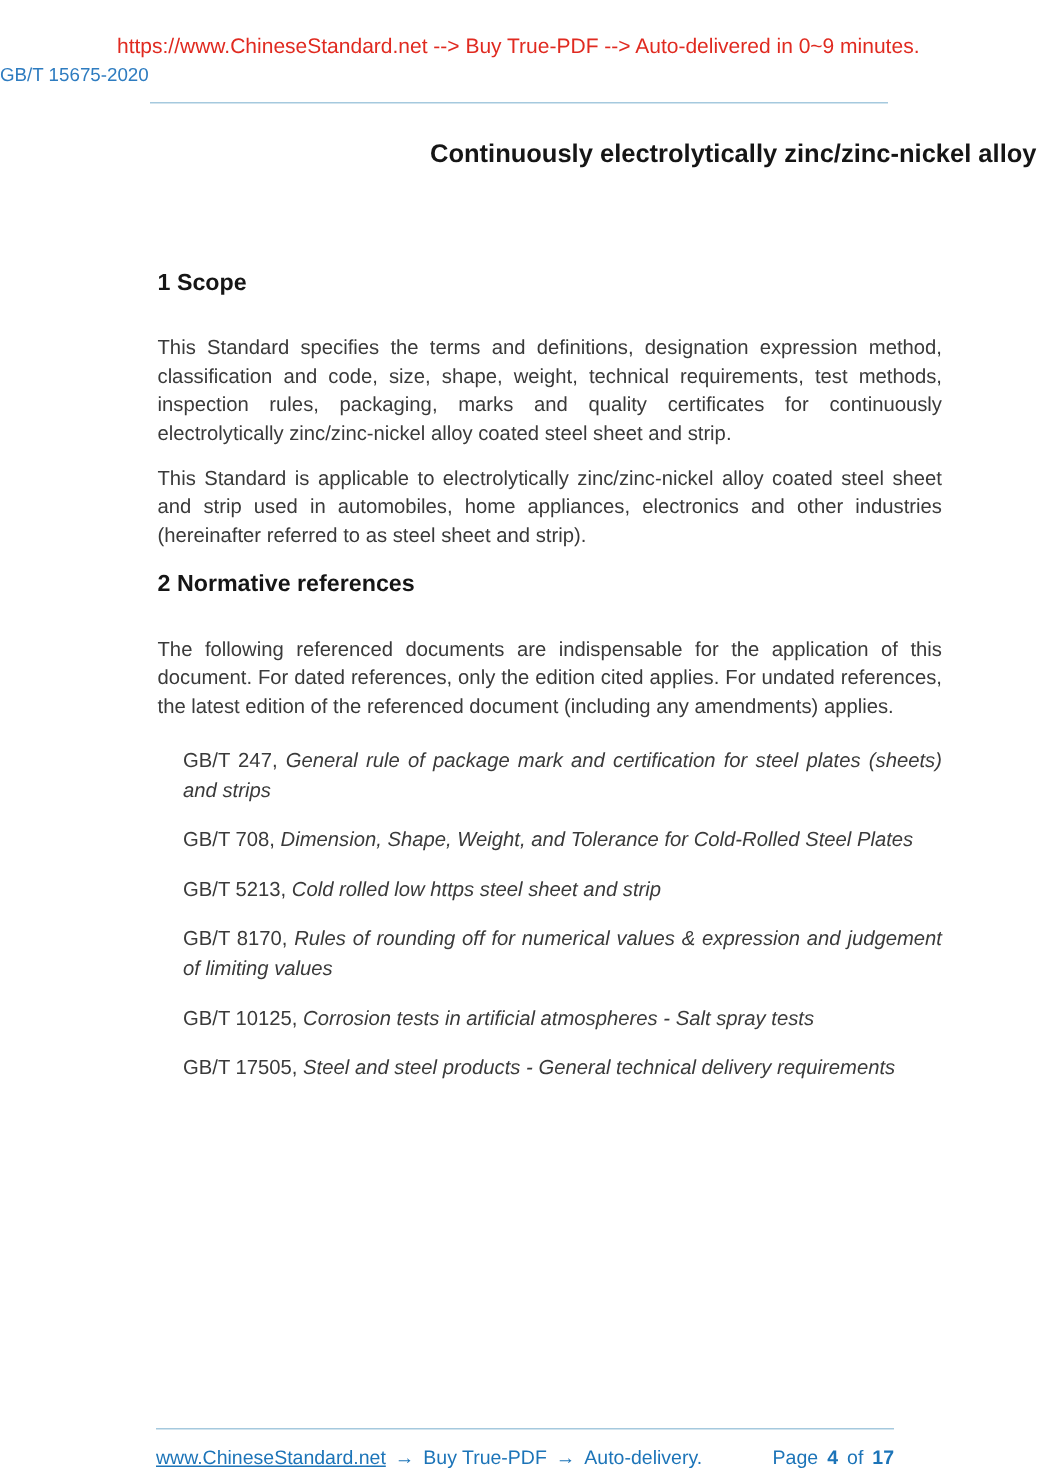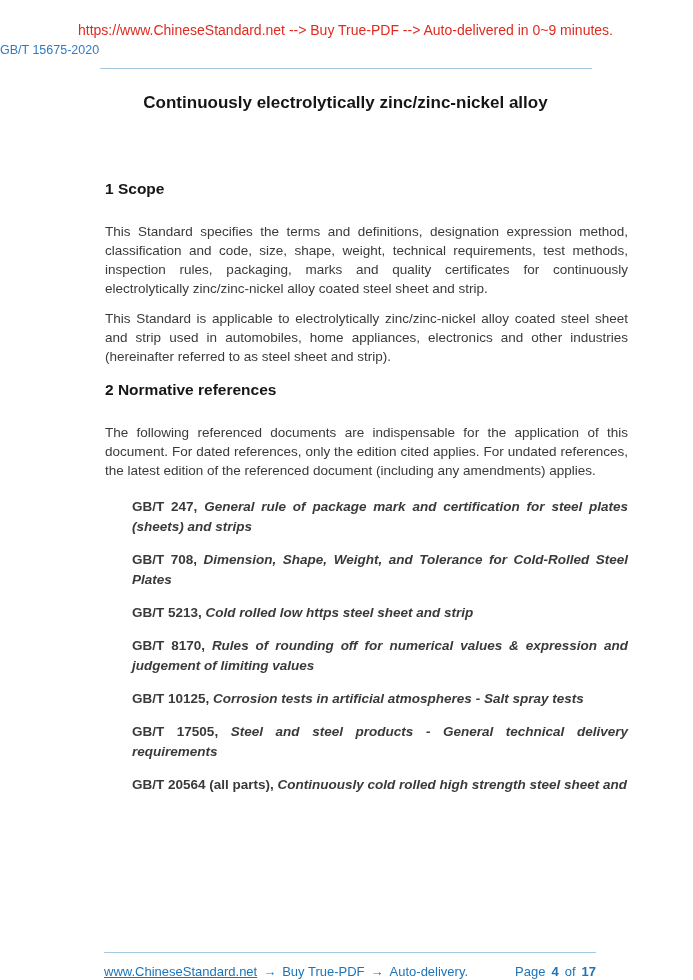--- a/index.html
+++ b/index.html
@@ -42,46 +42,45 @@
     border-top: 1px solid var(--divider-blue);
     height: 0;
   }
   .doc-title { margin: 0; text-align: center; color: var(--heading-text); }
   .doc-title .t-line {
     font-size: 17px;
     font-weight: bold;
     line-height: 22px;
     margin: 0;
   }
-  .doc-title .t-line1 { margin-top: 23px; }
+  .doc-title .t-line1 { margin-top: 23px; text-align: right; }
   .doc-title .t-line2 { margin-top: 13px; }
   .content {
     padding: 0 63px 0 105px;
     color: var(--body-text);
   }
   .sec-heading {
     margin: 65px 0 23px 0;
     font-size: 15.5px;
     font-weight: bold;
     line-height: 20px;
     color: var(--heading-text);
   }
   .sec-heading.second { margin-top: 14px; }
   p.body-para {
     margin: 0 0 11px 0;
     font-size: 13.5px;
     line-height: 19px;
     text-align: justify;
   }
   p.ref {
-    margin: 0 0 13px 27px;
+    margin: 0 0 13px 17px;
     font-size: 13.5px;
     line-height: 20px;
     text-align: justify;
-    font-weight: bold;
   }
   p.ref .ref-title { font-style: italic; }
   .ref-gap { margin-top: 17px; }
   .footer {
     position: absolute;
     left: 104px;
     top: 952px;
     width: 492px;
     border-top: 1px solid var(--divider-blue);
     padding-top: 11px;
@@ -137,24 +136,20 @@
       <span class="ref-title">Rules of rounding off for numerical values &amp; expression and judgement of limiting values</span>
     </p>
     <p class="ref">
       <span class="ref-code">GB/T 10125,</span>
       <span class="ref-title">Corrosion tests in artificial atmospheres - Salt spray tests</span>
     </p>
     <p class="ref">
       <span class="ref-code">GB/T 17505,</span>
       <span class="ref-title">Steel and steel products - General technical delivery requirements</span>
     </p>
-    <p class="ref">
-      <span class="ref-code">GB/T 20564 (all parts),</span>
-      <span class="ref-title">Continuously cold rolled high strength steel sheet and</span>
-    </p>
 
   </div>
 
   <div class="footer">
     <div class="footer-left">
       <span class="footer-link">www.ChineseStandard.net</span>
       <span>→</span>
       <span>Buy True-PDF</span>
       <span>→</span>
       <span>Auto-delivery.</span>

